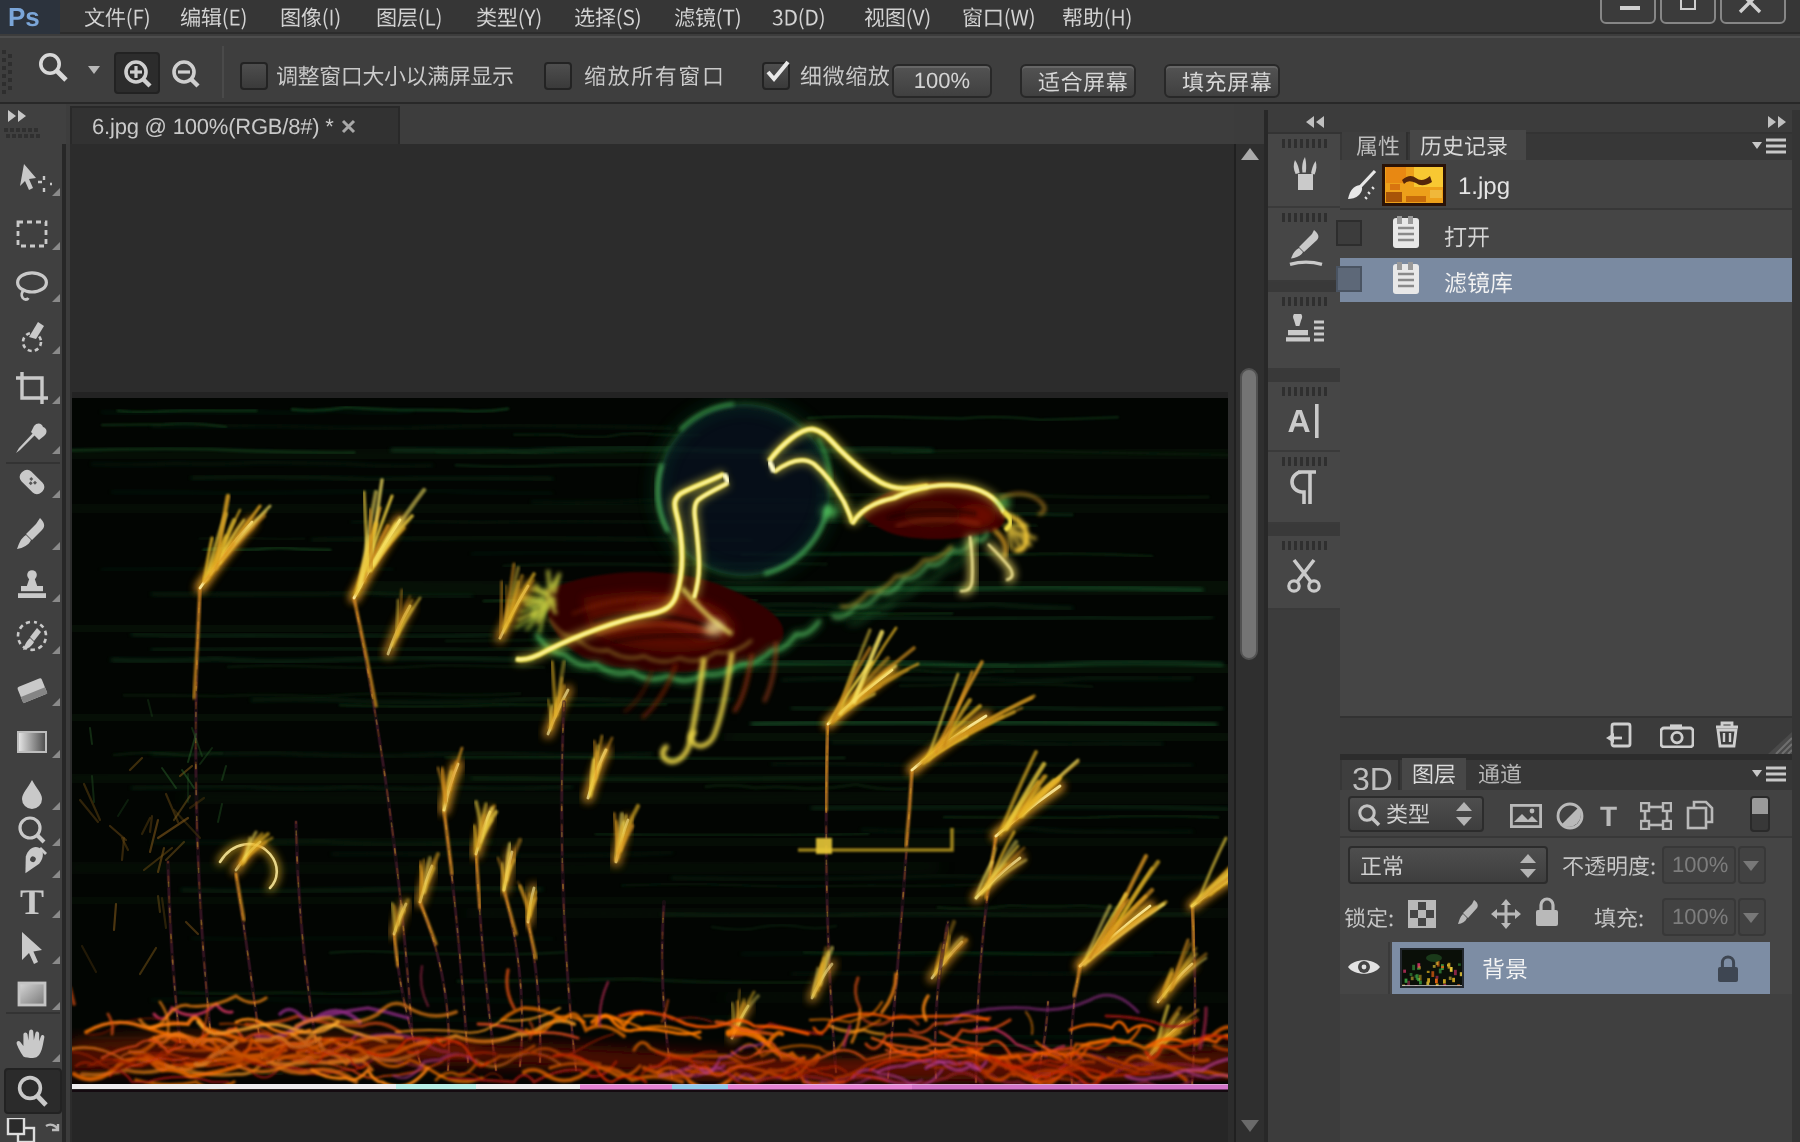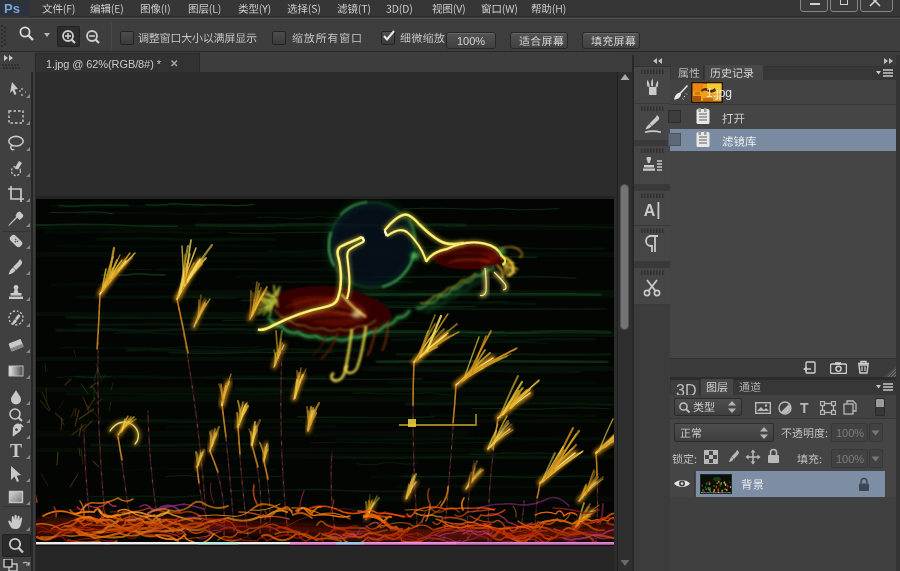--- a/index.html
+++ b/index.html
@@ -122,21 +122,21 @@
       <rect x="6" y="0" width="2" height="2" fill="#303030"></rect>
       <rect x="7" y="3" width="2" height="2" fill="#303030"></rect>
       <rect x="9" y="0" width="2" height="2" fill="#303030"></rect>
       <rect x="10" y="3" width="2" height="2" fill="#303030"></rect>
       <rect x="12" y="0" width="2" height="2" fill="#303030"></rect>
       <rect x="13" y="3" width="2" height="2" fill="#303030"></rect>
       <rect x="15" y="0" width="2" height="2" fill="#303030"></rect>
       <rect x="16" y="3" width="2" height="2" fill="#303030"></rect>
     </svg>
 <div class="a" style="left:35px;top:53px;width:165px;height:19px;background:#323232;border:1px solid #292929;border-bottom:none"></div>
-<div class="a" style="left:46px;top:57.5px;font-size:11px;color:#c9c9c9;letter-spacing:-0.1px">1.jpg @ 62%(RGB/8#) *</div>
+<div class="a" style="left:46px;top:57.5px;font-size:11px;color:#c9c9c9;letter-spacing:-0.1px">6.jpg @ 100%(RGB/8#) *</div>
 <svg class="a" style="left:170px;top:58.5px" width="9" height="9">
       <path d="M1.5,1.5 L7,7 M7,1.5 L1.5,7" stroke="#a8a8a8" stroke-width="1.5"></path>
     </svg>
 <div class="a" style="left:0;top:72px;width:33px;height:499px;background:#404040;border-right:2px solid #272727"></div>
 <div class="a" style="left:2px;top:534px;width:29px;height:23px;background:#2b2b2b;border:1px solid #222;border-radius:2px"></div>
 <svg class="a" style="left:6px;top:80px" width="20" height="20">
       <path d="M7,2 L13,9 L9.5,9.5 L11.5,14 L9.5,15 L7.5,10.5 L5,13 Z" fill="#c9c9c9" transform="translate(-1,0)"></path>
       <path d="M14,10 h2 m1,-3 v2 m0,4 v2 m3,-4 h2" stroke="#c9c9c9" stroke-width="1.2" transform="translate(-1,1)"></path>
     </svg>
     <svg class="a" style="left:26px;top:94px" width="4" height="4">
@@ -1274,21 +1274,21 @@
 <rect x="0" y="0" width="32" height="21" fill="#2a1206"></rect>
 <rect x="1.5" y="1.5" width="29" height="18" fill="#eda01a"></rect>
 <rect x="16" y="1.5" width="14.5" height="10" fill="#f8c832"></rect>
 <rect x="2" y="1.5" width="10" height="8" fill="#e88812"></rect>
 <path d="M10,8 Q14,4.5 17,7 Q20,9.5 24,6 L25,9 Q20,12 17,9.5 Q13,7.5 11,10 Z" fill="#55260a"></path>
 <rect x="2" y="14" width="8" height="5" fill="#a85408"></rect>
 <rect x="12" y="16" width="10" height="3" fill="#c86c0a"></rect>
 <rect x="24" y="13" width="6" height="4" fill="#f0b83a"></rect>
 <rect x="4" y="10" width="5" height="3" fill="#d87410"></rect>
 </svg>
-<div class="a" style="left:706px;top:86px;font-size:12px;color:#e4e4e4">1.jpg</div>
+<div class="a" style="left:729px;top:86px;font-size:12px;color:#e4e4e4">1.jpg</div>
 <div class="a" style="left:668px;top:110px;width:13px;height:13px;background:#3c3c3c;border:1px solid #2d2d2d"></div>
 <svg class="a" style="left:695px;top:108px" width="17" height="18">
       <rect x="1.5" y="1" width="13" height="15" rx="1.5" fill="#e8e8e8"></rect>
       <rect x="3.5" y="0" width="2.5" height="4" fill="#9a9a9a"></rect>
       <rect x="9" y="0" width="2.5" height="4" fill="#9a9a9a"></rect>
       <path d="M4,6 h8 M4,9 h8 M4,12 h8" stroke="#8a8a8a" stroke-width="1.3"></path>
     </svg>
 <svg style="position:absolute;left:718px;top:110.3px;overflow:visible" width="31" height="17">
       <path transform="translate(4,12.7)" d="M2.3 -9.7V-7.3H0.6V-6.5H2.3V-4.1C1.6 -3.9 1.0 -3.7 0.4 -3.6L0.7 -2.7L2.3 -3.2V-0.2C2.3 -0.1 2.2 -0.0 2.1 -0.0C1.9 0.0 1.4 0.0 0.9 -0.0C1.0 0.2 1.1 0.6 1.1 0.8C1.9 0.8 2.4 0.8 2.7 0.6C3.0 0.5 3.1 0.3 3.1 -0.2V-3.4L4.9 -3.9L4.7 -4.8L3.1 -4.3V-6.5H4.7V-7.3H3.1V-9.7ZM4.8 -8.7V-7.8H8.1V-0.4C8.1 -0.1 8.0 -0.1 7.8 -0.1C7.5 -0.0 6.7 -0.0 5.8 -0.1C6.0 0.2 6.1 0.6 6.2 0.9C7.3 0.9 8.0 0.8 8.4 0.7C8.9 0.5 9.0 0.2 9.0 -0.3V-7.8H11.1V-8.7Z M19.0 -8.1V-4.8H15.7V-5.3V-8.1ZM12.1 -4.8V-4.0H14.8C14.7 -2.4 14.1 -0.9 12.1 0.3C12.4 0.5 12.7 0.8 12.8 1.0C14.9 -0.4 15.5 -2.2 15.7 -4.0H19.0V0.9H19.8V-4.0H22.4V-4.8H19.8V-8.1H22.1V-8.9H12.5V-8.1H14.9V-5.3L14.9 -4.8Z" fill="#d6d6d6"></path>
     </svg>

